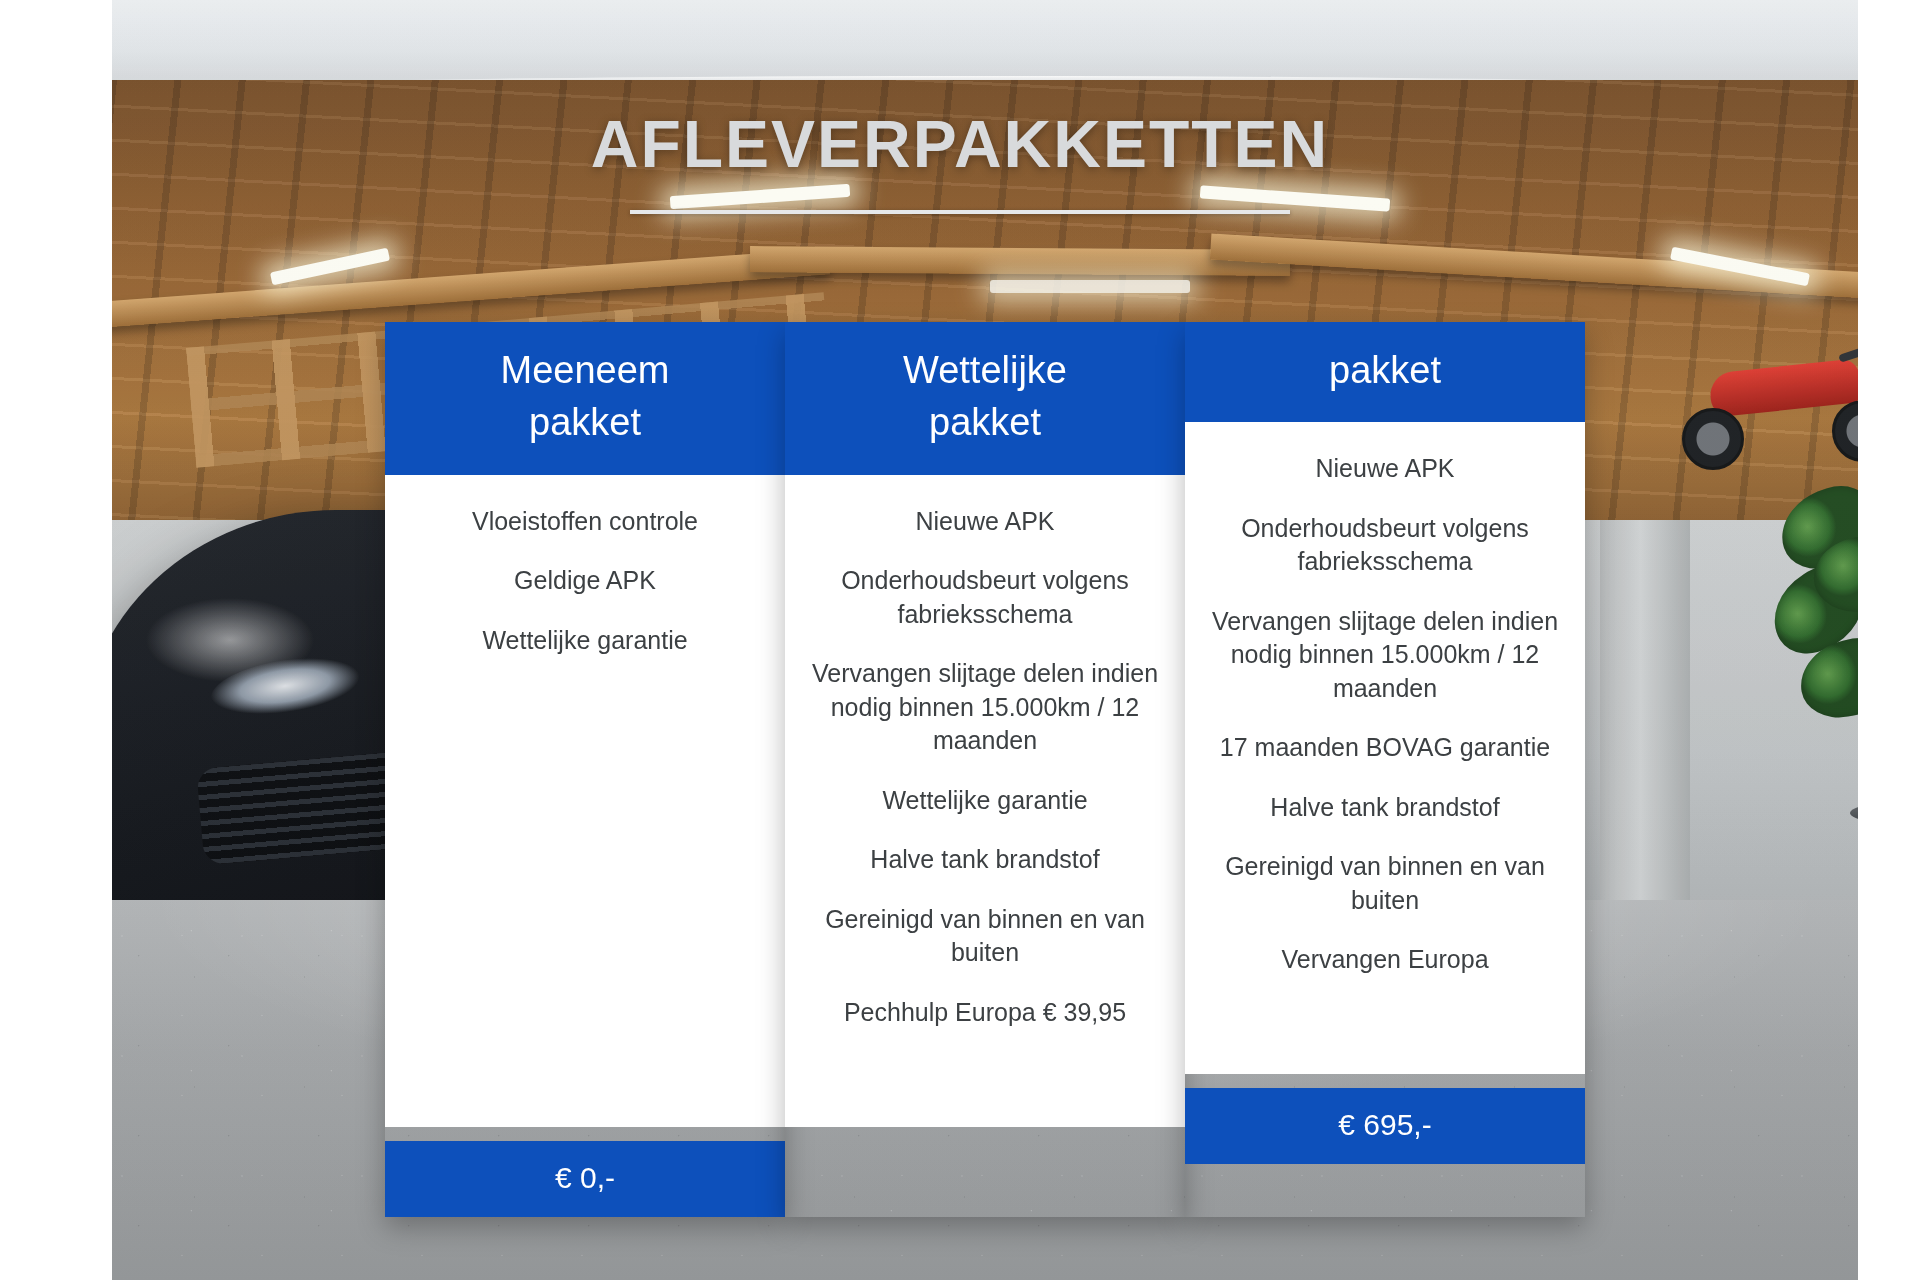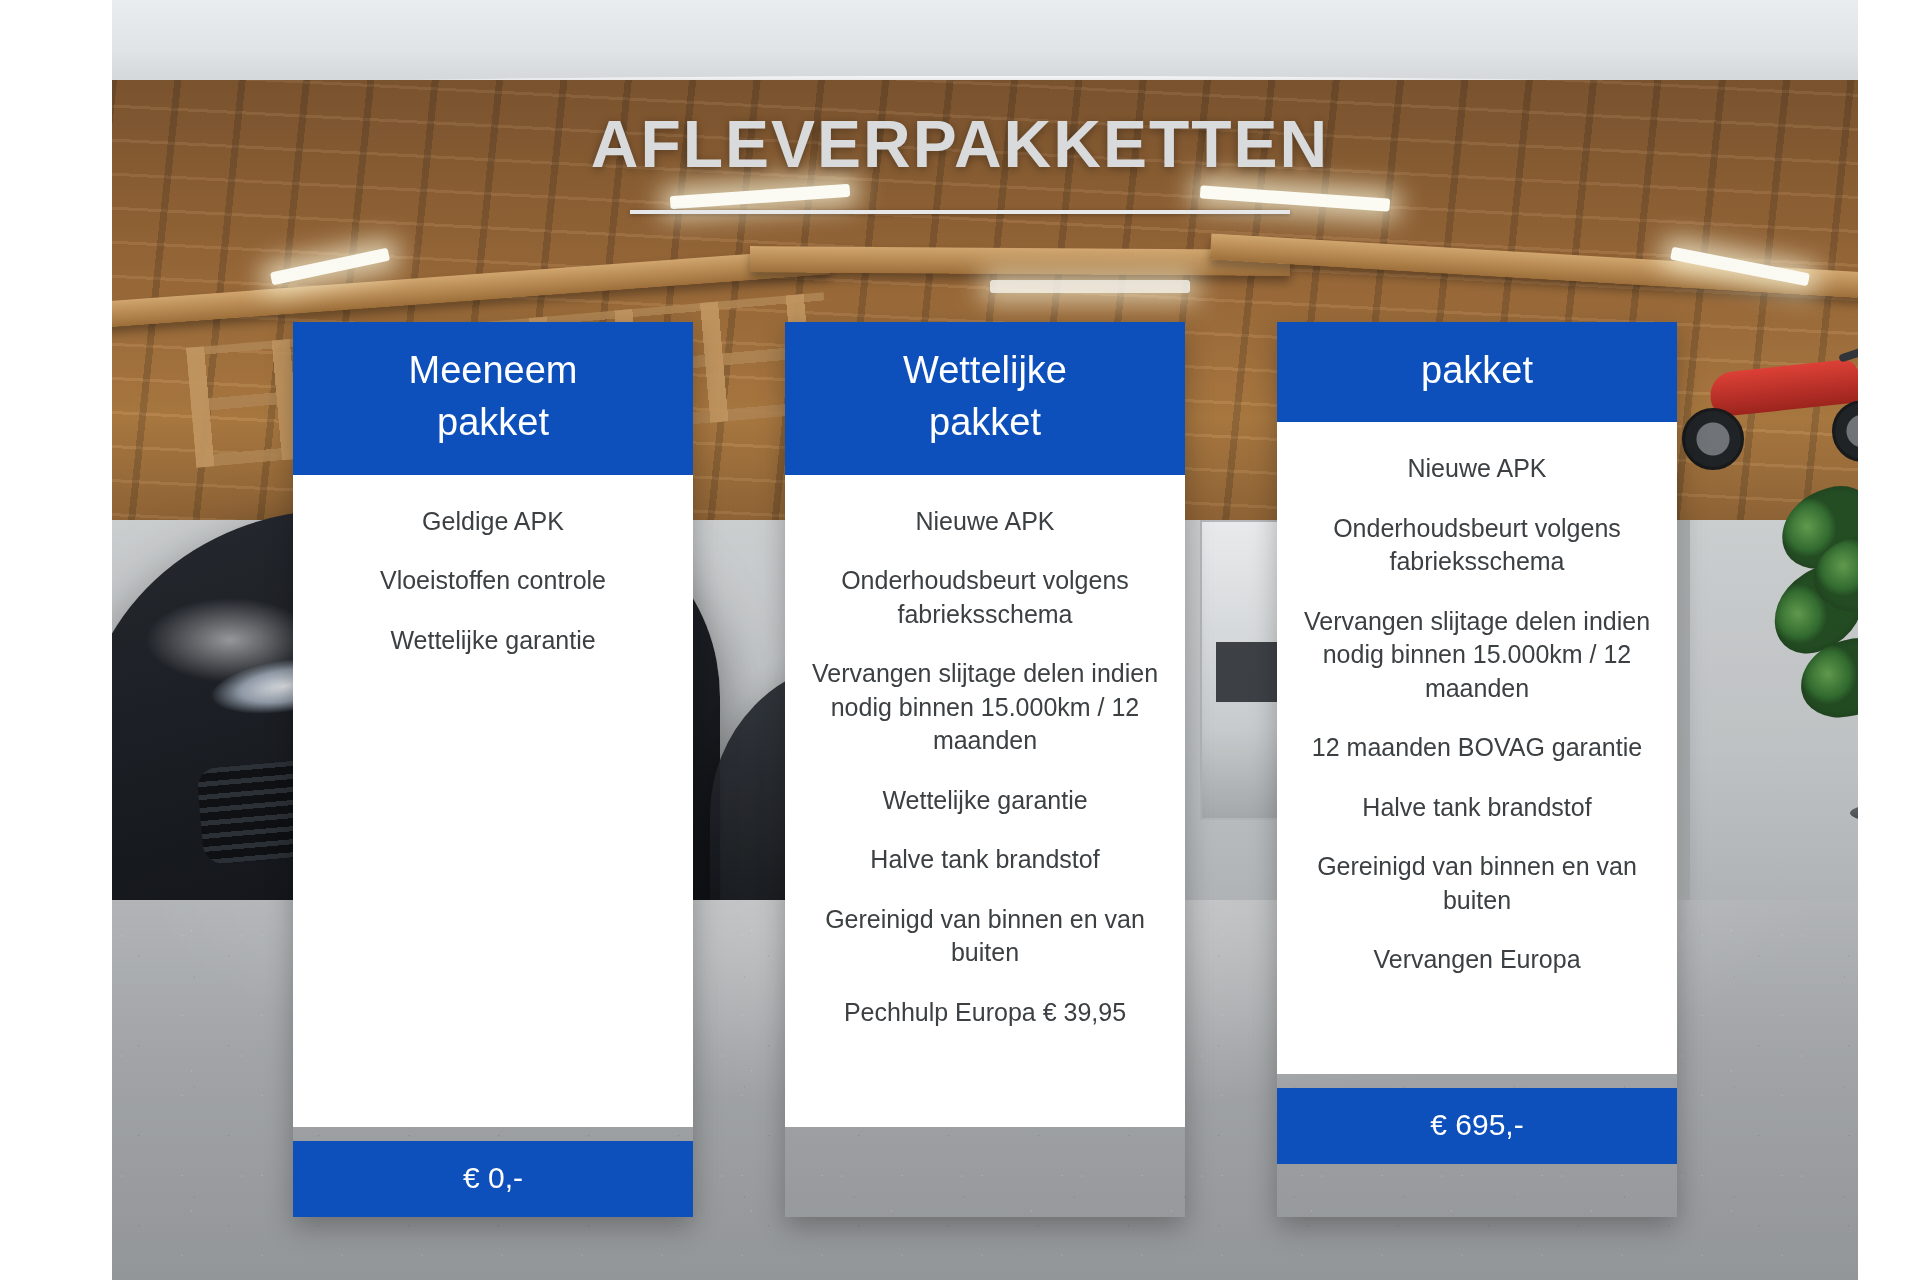--- a/index.html
+++ b/index.html
@@ -319,21 +319,20 @@
     box-shadow: 0 1px 4px rgba(0,0,0,0.3);
   }
 
   
   .cards {
     position: absolute;
     left: 112px; right: 62px;
     top: 322px;
     display: flex;
     justify-content: center;
-    gap: 92px;
   }
   .card {
     width: 400px;
     display: flex;
     flex-direction: column;
     box-shadow: 0 10px 26px rgba(0,0,0,0.28);
   }
   .card-head {
     background: #0d50bb;
     color: #ffffff;
@@ -452,22 +451,22 @@
   </div>
 
   <div class="cards">
 
     <div class="card">
       <div class="card-head">
         <span>Meeneem</span>
         <span>pakket</span>
       </div>
       <div class="card-body">
+        <div class="feature">Vloeistoffen controle</div>
         <div class="feature">Geldige APK</div>
-        <div class="feature">Vloeistoffen controle</div>
         <div class="feature">Wettelijke garantie</div>
       </div>
       <div class="card-price">€ 0,-</div>
     </div>
 
     <div class="card">
       <div class="card-head">
         <span>Wettelijke</span>
         <span>pakket</span>
       </div>
@@ -483,21 +482,21 @@
     </div>
 
     <div class="card">
       <div class="card-head">
         <span>pakket</span>
       </div>
       <div class="card-body">
         <div class="feature">Nieuwe APK</div>
         <div class="feature">Onderhoudsbeurt volgens fabrieksschema</div>
         <div class="feature">Vervangen slijtage delen indien nodig binnen 15.000km / 12 maanden</div>
-        <div class="feature">12 maanden BOVAG garantie</div>
+        <div class="feature">17 maanden BOVAG garantie</div>
         <div class="feature">Halve tank brandstof</div>
         <div class="feature">Gereinigd van binnen en van buiten</div>
         <div class="feature">Vervangen Europa</div>
       </div>
       <div class="card-price">€ 695,-</div>
     </div>
 
   </div>
 </div>
 

